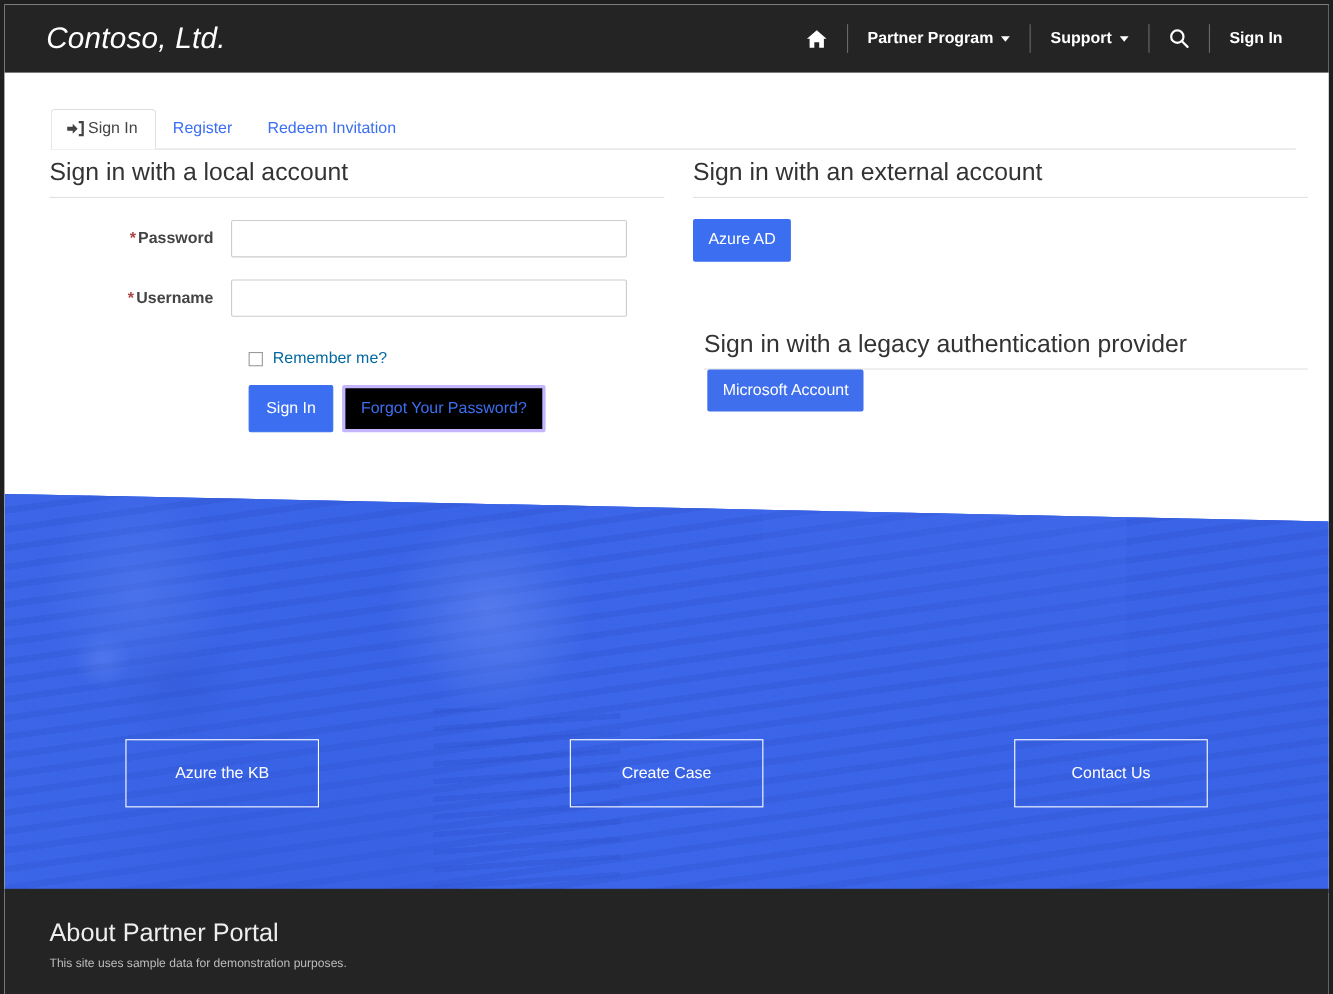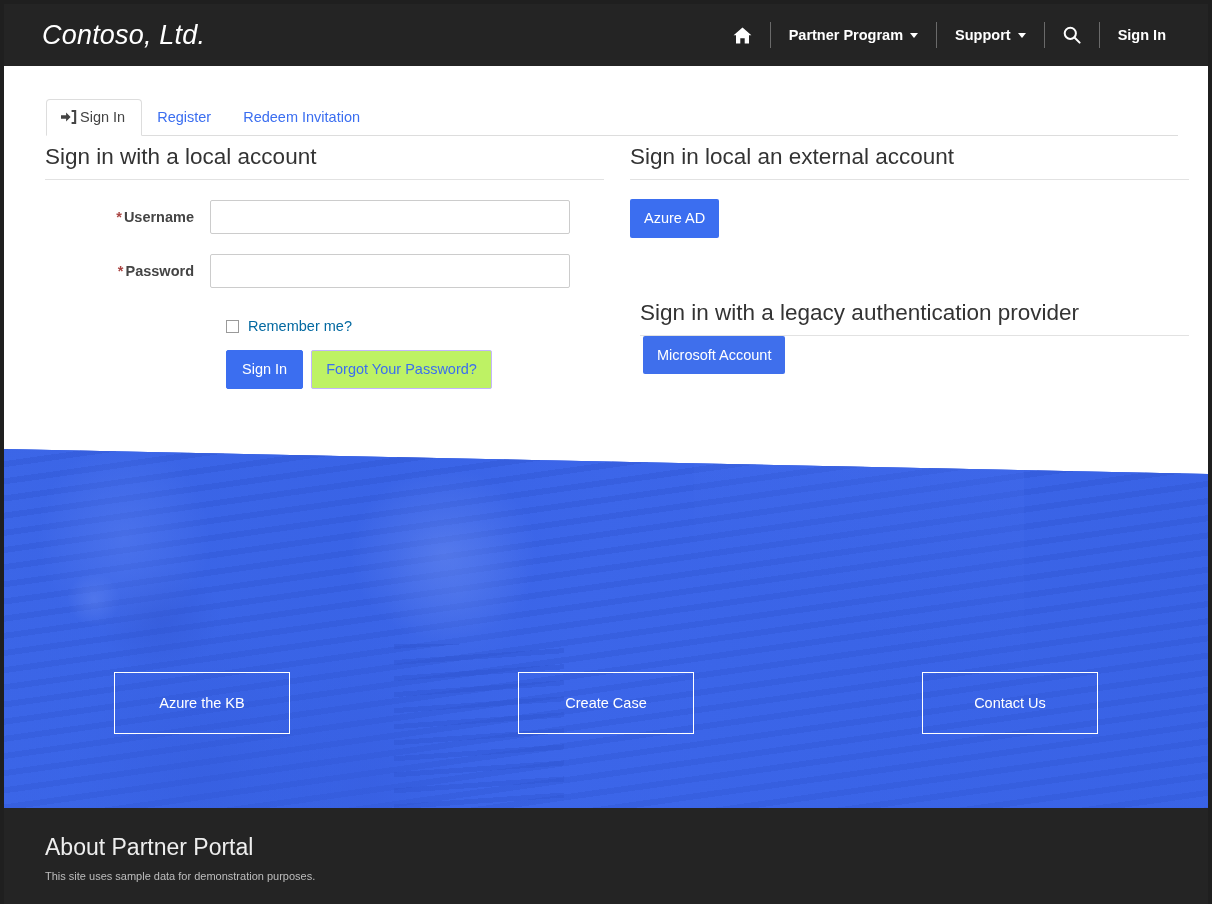--- a/index.html
+++ b/index.html
@@ -195,23 +195,23 @@
     align-items: center;
     justify-content: center;
   }
   .btn-primary {
     background: #3b6ef0;
     color: #ffffff;
     border: 1px solid #3b6ef0;
     padding: 11px 15px;
   }
   .btn-link-outline {
-    background: #bef264;
+    background: #000000;
     color: #3b6ef0;
-    border: 1px solid #c4b5fd;
+    border: 3px solid #c4b5fd;
     padding: 11px 14px;
     margin-left: 8px;
   }
   .btn-azure {
     background: #3b6ef0;
     color: #ffffff;
     border: none;
     padding: 12px 14px;
     margin-top: 19px;
   }
@@ -406,47 +406,47 @@
     </a>
   </div>
 
   <div id="content">
 
     <div class="col-left">
       <h2 class="section-heading">Sign in with a local account</h2>
 
       <div class="form-row">
         <div class="form-label">
+          <span class="req">*</span><span>Password</span>
+        </div>
+        <input class="text-input" type="password" placeholder="" style="">
+      </div>
+
+      <div class="form-row">
+        <div class="form-label">
           <span class="req">*</span><span>Username</span>
         </div>
         <input class="text-input" type="text" placeholder="" style="">
-      </div>
-
-      <div class="form-row">
-        <div class="form-label">
-          <span class="req">*</span><span>Password</span>
-        </div>
-        <input class="text-input" type="password" placeholder="" style="">
       </div>
 
       <div class="offset-block">
         <div id="remember-row">
           <span class="cbx"></span>
           <span id="remember-label">Remember me?</span>
         </div>
 
         <div id="btn-row">
           <button class="btn btn-primary">Sign In</button>
           <button class="btn btn-link-outline">Forgot Your Password?</button>
         </div>
       </div>
     </div>
 
     <div class="col-right">
-      <h2 class="section-heading">Sign in local an external account</h2>
+      <h2 class="section-heading">Sign in with an external account</h2>
       <button class="btn btn-azure">Azure AD</button>
 
       <div id="legacy-block">
         <h2 class="section-heading">Sign in with a legacy authentication provider</h2>
         <div id="legacy-btn-wrap">
           <button class="btn btn-legacy">Microsoft Account</button>
         </div>
       </div>
     </div>
   </div>

